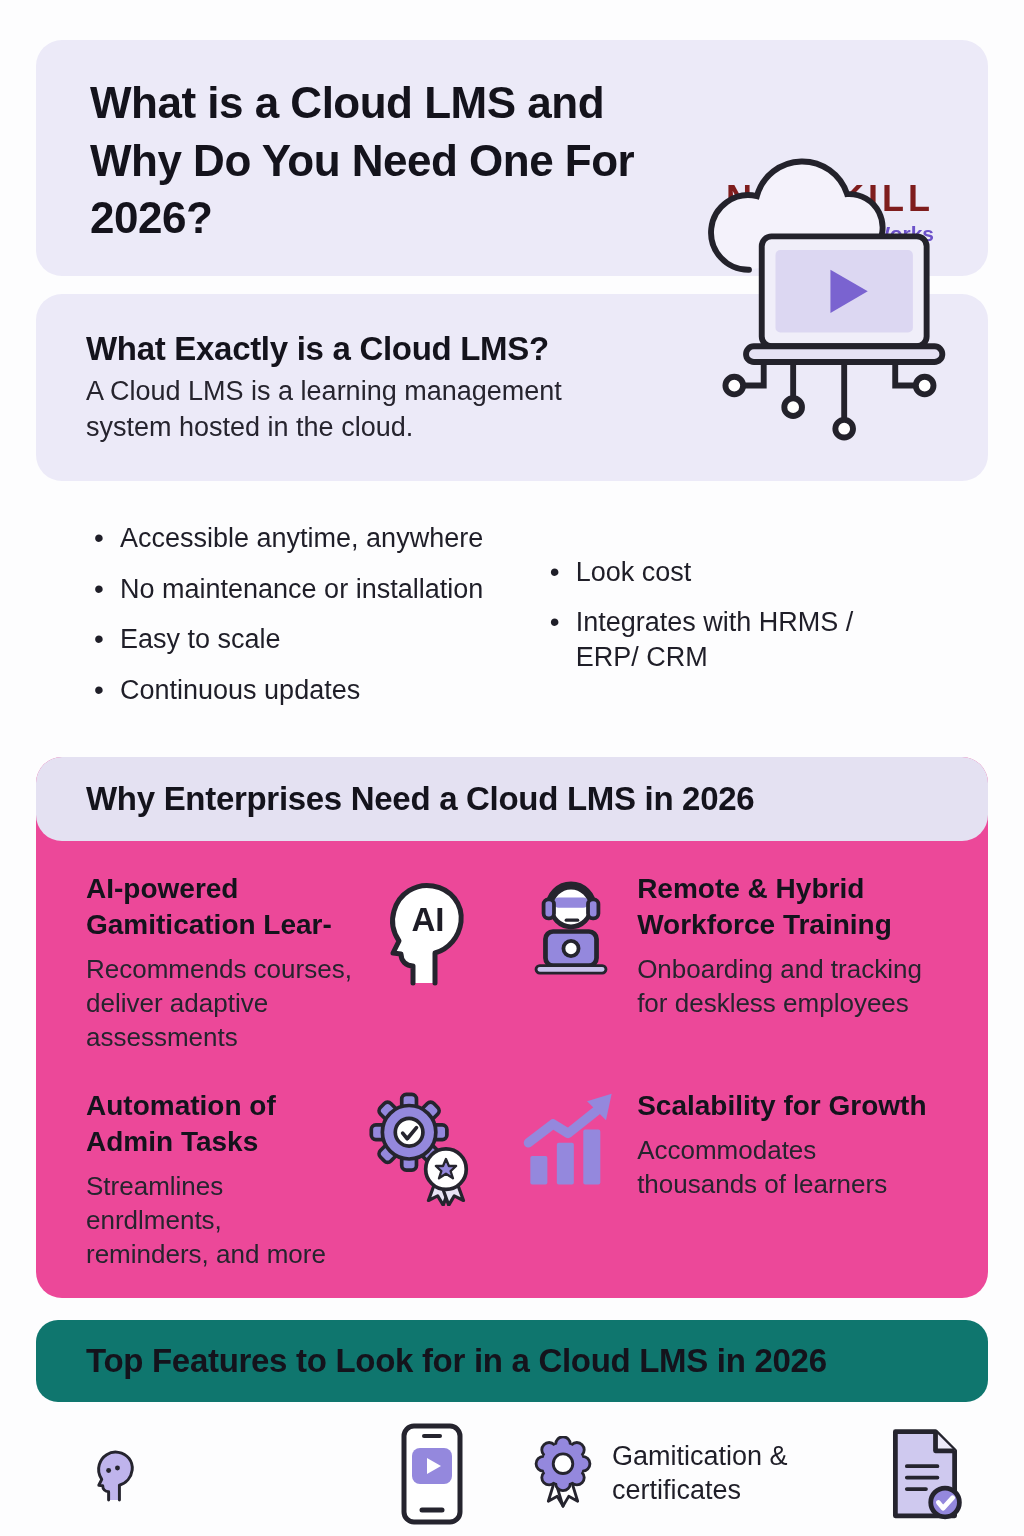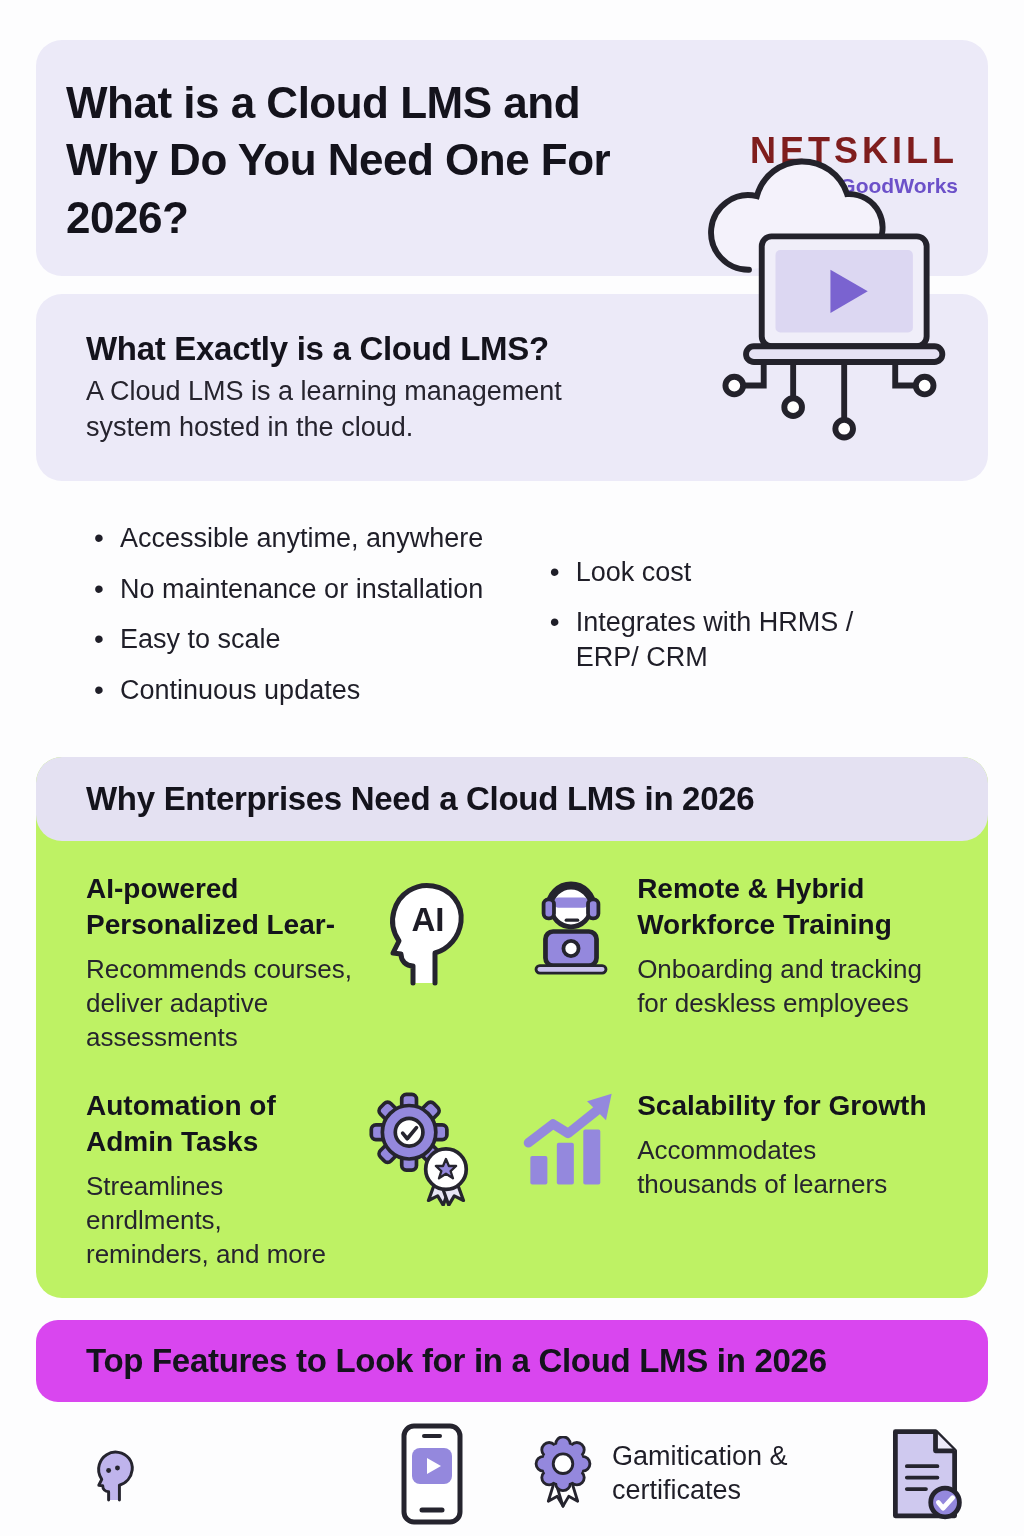--- a/index.html
+++ b/index.html
@@ -3,21 +3,21 @@
 <meta charset="utf-8">
 <style>
   * { margin:0; padding:0; box-sizing:border-box; }
   html,body { background:#fdfdfe; }
   body { width:1024px; font-family:"Liberation Sans", sans-serif; color:#17161F; }
   .page { position:relative; width:1024px; height:1536px; overflow:hidden; }
 
   .card { background:#ECEAF8; border-radius:26px; margin:0 36px; }
 
   
-  .header-card { margin-top:40px; padding:34px 30px 30px; display:flex; justify-content:space-between; align-items:center; min-height:236px; }
+  .header-card { margin-top:40px; padding:34px 54px 30px; display:flex; justify-content:space-between; align-items:flex-end; min-height:236px; }
   .page-title { font-size:44px; line-height:1.3; font-weight:bold; letter-spacing:-0.5px; max-width:590px; color:#14131C; }
   .brand { text-align:right; padding-top:8px; }
   .brand-logo { font-size:36px; font-weight:bold; letter-spacing:4px; color:#7f1d1d; }
   .brand-tagline { font-size:21px; color:#6C51C9; margin-top:2px; font-weight:bold; }
 
   .illustration { position:absolute; top:150px; right:64px; width:265px; z-index:3; }
 
   
   .what-card { margin-top:18px; padding:36px 50px; min-height:184px; }
   .sec-title { font-size:33px; font-weight:bold; color:#14131C; letter-spacing:-0.3px; }
@@ -25,31 +25,31 @@
 
   
   .bullets { display:flex; margin:0 36px; padding:40px 54px 0;align-items:center; }
   .bul-col { list-style:none; }
   .bul-col.left { flex:0 0 54%; }
   .bul-col.right { flex:1; max-width:340px; }
   .bul-col li { position:relative; padding-left:30px; font-size:27px; line-height:1.28; margin-bottom:16px; color:#1F1E28; }
   .bul-col li::before { content:"•"; position:absolute; left:4px; top:-1px; font-size:28px; }
 
   
-  .why-card { margin-top:34px; background:#bef264; padding-bottom:26px; }
+  .why-card { margin-top:34px; background:#ec4899; padding-bottom:26px; }
   .why-band { background:#E4E1F2; border-radius:26px; padding:23px 50px; }
   .why-grid { display:grid; grid-template-columns:1fr 1.06fr; column-gap:38px; row-gap:34px; padding:30px 50px 0; }
   .why-item { display:flex; gap:14px; align-items:flex-start; }
   .why-text { flex:1; min-width:0; }
   .why-item h3 { font-size:28px; font-weight:bold; line-height:1.28; color:#14131C; }
   .why-item p { font-size:26px; line-height:1.3; margin-top:10px; color:#26242E; }
   .why-icon { flex:0 0 auto; }
 
   
-  .features-band { margin-top:22px; background:#d946ef; border-radius:22px; padding:22px 50px; }
+  .features-band { margin-top:22px; background:#0f766e; border-radius:22px; padding:22px 50px; }
   .features-grid { display:grid; grid-template-columns:424px 1fr; column-gap:0; row-gap:22px; padding:20px 50px 0 88px; }
   .feature { display:flex; align-items:center; gap:18px; }
   .feature-label { font-size:27px; line-height:1.25; color:#1F1E28; max-width:230px; }
   .push-right { margin-left:auto; margin-right:48px; }
   .push-right-edge { margin-left:auto; margin-right:6px; }
   .feature-pad { padding-left:20px; }
 
   svg { display:block; }
 </style>
 </head>
@@ -102,21 +102,21 @@
   </div>
 
   <section class="card why-card">
     <div class="why-band">
       <h2 class="sec-title">Why Enterprises Need a Cloud LMS in 2026</h2>
     </div>
     <div class="why-grid">
 
       <div class="why-item">
         <div class="why-text">
-          <h3>AI-powered Personalized Lear-</h3>
+          <h3>AI-powered Gamitication Lear-</h3>
           <p>Recommends courses, deliver adaptive assessments</p>
         </div>
         <div class="why-icon">
           <svg viewBox="0 0 110 115" width="110">
             <path d="M42 112 V95 C35 95 30 90 30 83 L22 82 L28 70 C22 61 20 50 23 40 C28 22 45 12 62 15 C80 18 92 33 90 51 C88 66 78 78 64 82 V112" fill="#fff" stroke="#25242E" stroke-width="5" stroke-linejoin="round" stroke-linecap="round"></path>
             <text x="57" y="60" font-size="33" font-weight="bold" text-anchor="middle" fill="#1D1C26" font-family="Liberation Sans, sans-serif">AI</text>
           </svg>
         </div>
       </div>
 

